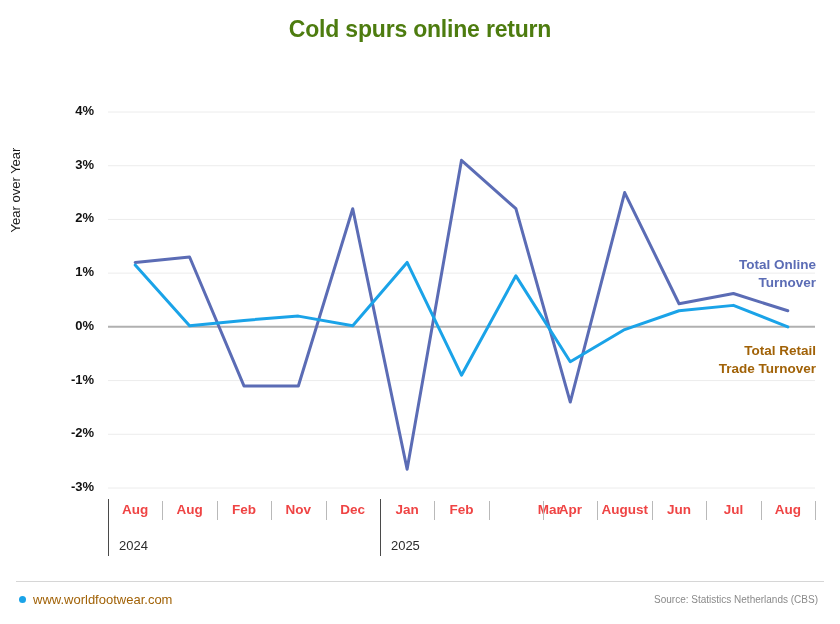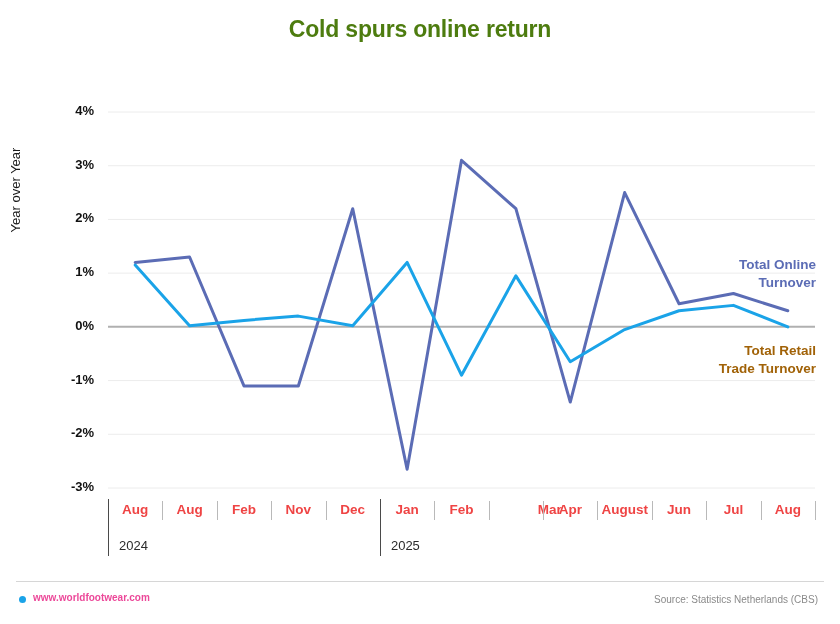--- a/index.html
+++ b/index.html
@@ -108,23 +108,23 @@
     top: 596px;
     width: 7px;
     height: 7px;
     border-radius: 50%;
     background: #1aa3e8;
   }
   .footer-site {
     position: absolute;
     left: 33px;
     top: 592px;
-    font-size: 10px;
-    font-weight: bold;
-    color: #ec4899;
+    font-size: 13px;
+    font-weight: normal;
+    color: #a16207;
   }
   .footer-source {
     position: absolute;
     right: 22px;
     top: 594px;
     font-size: 10px;
     color: #8a8a8a;
   }
 </style>
 </head>

